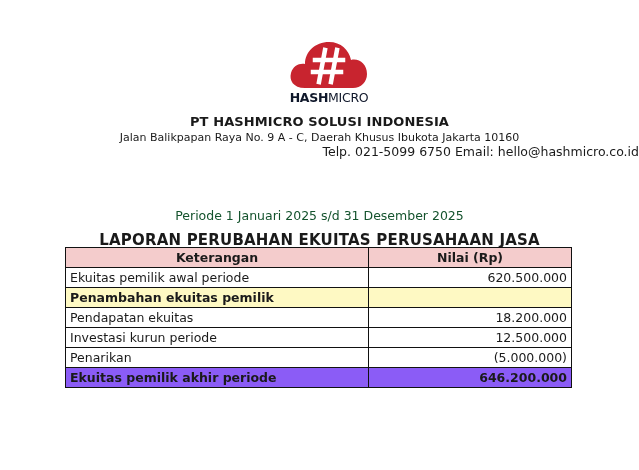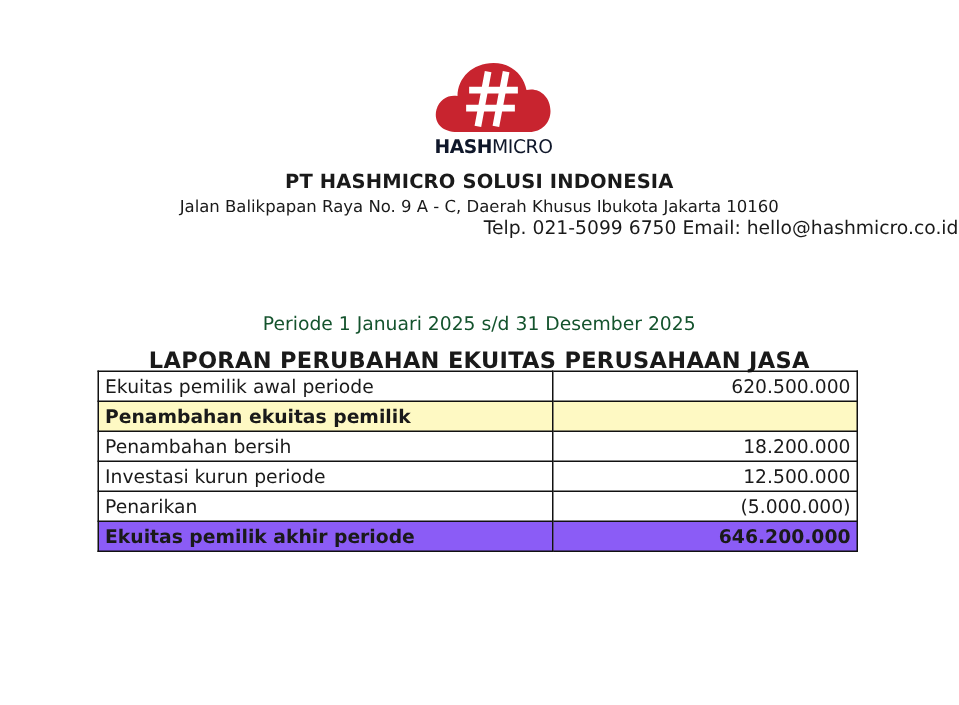--- a/index.html
+++ b/index.html
@@ -42,30 +42,34 @@
 </div>
 
 <div class="company c-name">PT HASHMICRO SOLUSI INDONESIA</div>
 <div class="company c-addr">Jalan Balikpapan Raya No. 9 A - C, Daerah Khusus Ibukota Jakarta 10160</div>
 <div class="company c-contact">Telp. 021-5099 6750 Email: hello@hashmicro.co.id</div>
 <div class="company r-title">LAPORAN PERUBAHAN EKUITAS PERUSAHAAN JASA</div>
 <div class="company r-period">Periode 1 Januari 2025 s/d 31 Desember 2025</div>
 
 <table>
   <tbody>
+      <tr>
+    <th>Keterangan</th>
+    <th>Nilai (Rp)</th>
+  </tr>
   <tr>
     <td class="k">Ekuitas pemilik awal periode</td>
     <td class="v">620.500.000</td>
   </tr>
   <tr class="section">
     <td class="k">Penambahan ekuitas pemilik</td>
     <td class="v"></td>
   </tr>
   <tr>
-    <td class="k">Penambahan bersih</td>
+    <td class="k">Pendapatan ekuitas</td>
     <td class="v">18.200.000</td>
   </tr>
   <tr>
     <td class="k">Investasi kurun periode</td>
     <td class="v">12.500.000</td>
   </tr>
   <tr>
     <td class="k">Penarikan</td>
     <td class="v left">(5.000.000)</td>
   </tr>

